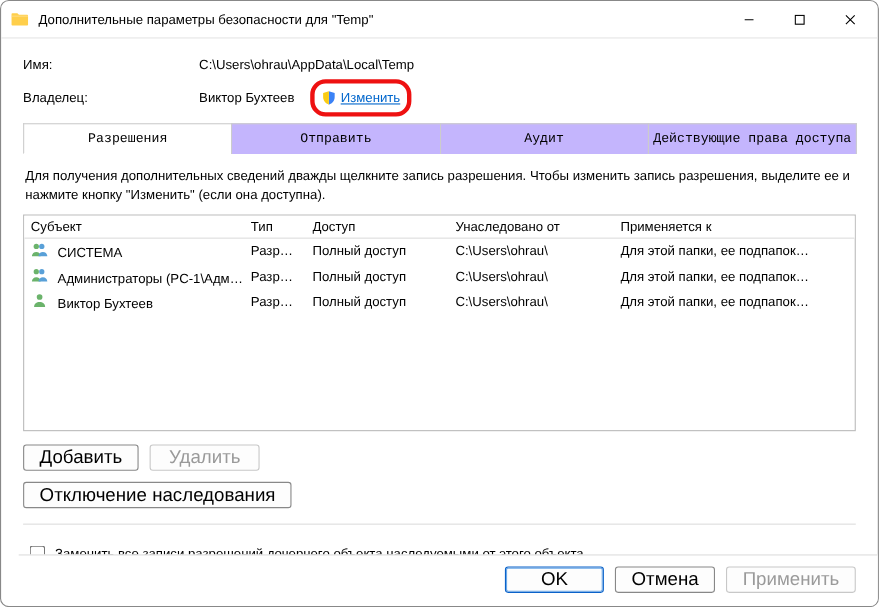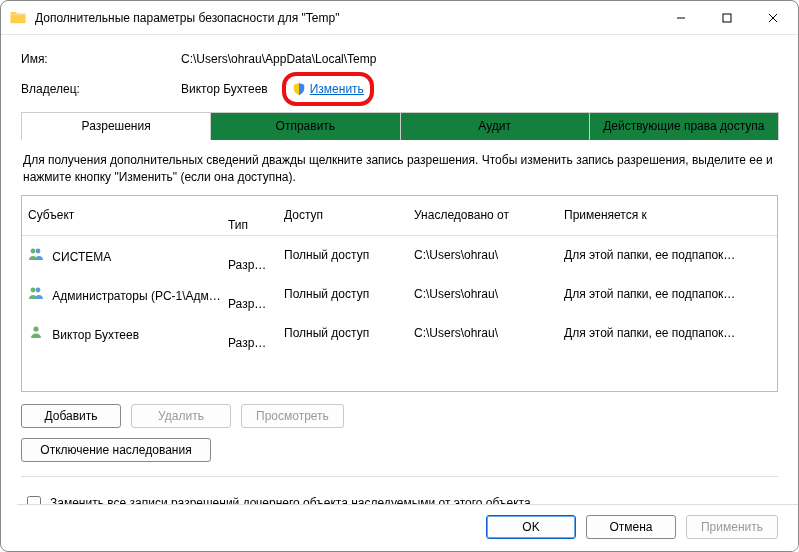--- a/index.html
+++ b/index.html
@@ -40,46 +40,46 @@
   .red-ring {
     position:absolute; left:-10px; top:-10px; right:-10px; bottom:-10px;
     border:4px solid #e11; border-radius:14px; pointer-events:none;
   }
   .tabs {
     display:flex; margin-top:12px; border-bottom:1px solid #ccc;
   }
   .tab {
     flex:1; text-align:center; padding:6px 4px; font-size:12px;
     border:1px solid #ccc; border-bottom:none; background:#fff;
-    margin-right:-1px; position:relative; top:1px;
+    margin-right:-1px; position:relative; top:1px;font-family:Liberation Mono, monospace;
   }
   .tab.active { background:#fff; border-bottom:1px solid #fff; }
-  .tab:not(.active){ background:#15803d; }
+  .tab:not(.active){ background:#c4b5fd; }
   .hint { margin:12px 2px 8px 2px; line-height:1.45; }
   .section-label { margin:8px 2px 4px 2px; }
   .grid {
     border:1px solid #bbb; height:197px; overflow:hidden; background:#fff;
   }
   .grid-head, .grid-row {
     display:flex; align-items:center; padding:3px 6px;
   }
   .grid-head { border-bottom:1px solid #ddd; color:#000; background:#fff; }
   .grid-head .col { border-right:0; font-weight:400; }
   .col-subject { flex: 0 0 200px; white-space:nowrap; overflow:hidden; text-overflow:ellipsis; padding-right:6px;}
-  .col-type    { flex: 0 0 56px;  white-space:nowrap; overflow:hidden; text-overflow:ellipsis; padding-right:6px;margin-top:19px;}
+  .col-type    { flex: 0 0 56px;  white-space:nowrap; overflow:hidden; text-overflow:ellipsis; padding-right:6px;}
   .col-access  { flex: 0 0 130px; white-space:nowrap; overflow:hidden; text-overflow:ellipsis; padding-right:6px;}
   .col-inherit { flex: 0 0 150px; white-space:nowrap; overflow:hidden; text-overflow:ellipsis; padding-right:6px;}
   .col-apply   { flex: 1 1 auto;  white-space:nowrap; overflow:hidden; text-overflow:ellipsis; }
   .grid-row { }
   .subj-icon { width:16px; height:14px; margin-right:5px; flex:0 0 auto; }
   .btn-row { display:flex; gap:10px; margin-top:12px; }
   .btn {
     min-width:100px; height:24px; padding:0 14px;
     border:1px solid #888; background:#fdfdfd; border-radius:3px;
-    font-size:12px; display:inline-flex; align-items:center; justify-content:center;
+    font-size:17px; display:inline-flex; align-items:center; justify-content:center;
   }
   .btn[disabled]{ color:#9a9a9a; border-color:#c8c8c8; }
   .sep { height:1px; background:#ddd; margin:14px 0 10px 0; }
   .chk-row { display:flex; align-items:center; gap:6px; margin:16px 2px; }
   .chk-row input { width:14px; height:14px; }
   .footer {
     position:absolute; left:16px; right:0; bottom:0;
     border-top:1px solid #ddd; padding:10px 20px 12px 20px;
     display:flex; justify-content:flex-end; gap:10px; background:#fff;
   }
@@ -194,21 +194,20 @@
       <div class="col-type">Разр…</div>
       <div class="col-access">Полный доступ</div>
       <div class="col-inherit">C:\Users\ohrau\</div>
       <div class="col-apply">Для этой папки, ее подпапок…</div>
     </div>
   </div>
 
   <div class="btn-row">
     <button class="btn">Добавить</button>
     <button class="btn" disabled="">Удалить</button>
-    <button class="btn" disabled="">Просмотреть</button>
   </div>
 
   <div class="btn-row" style="margin-top:10px;">
     <button class="btn" style="min-width:190px;">Отключение наследования</button>
   </div>
 
   <div class="sep"></div>
 
   <div class="chk-row">
     <input type="checkbox" style="">

